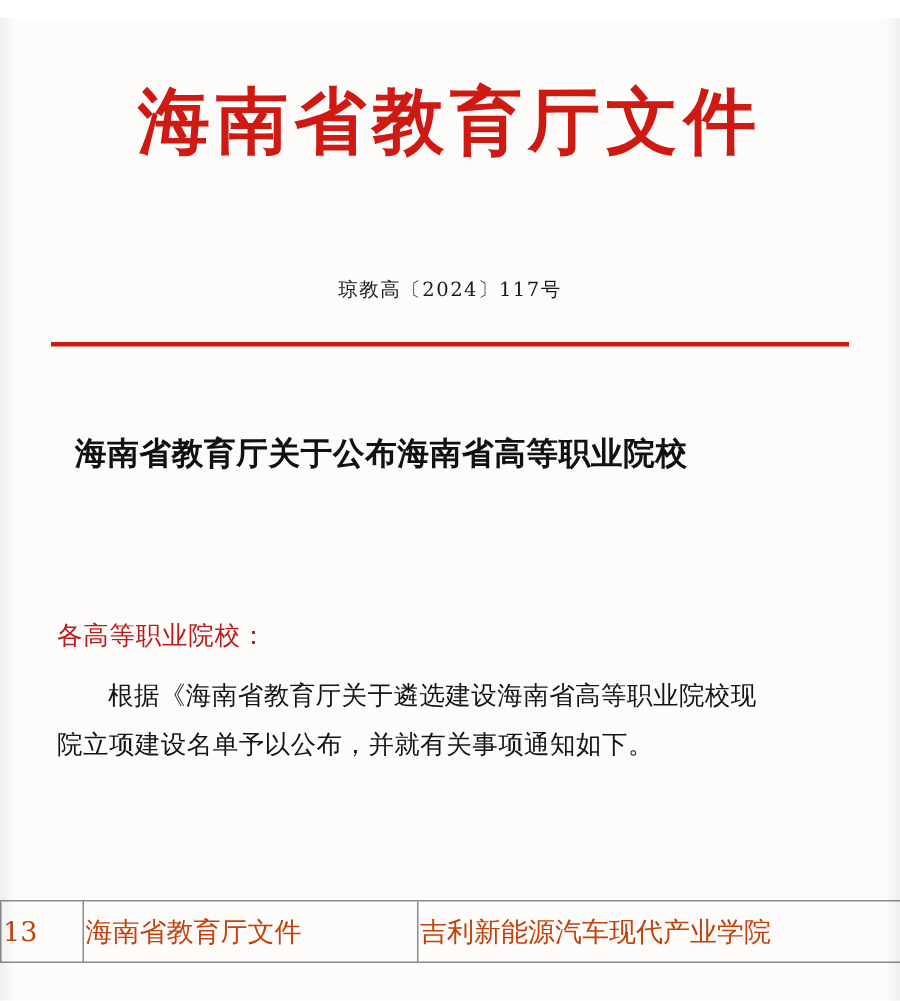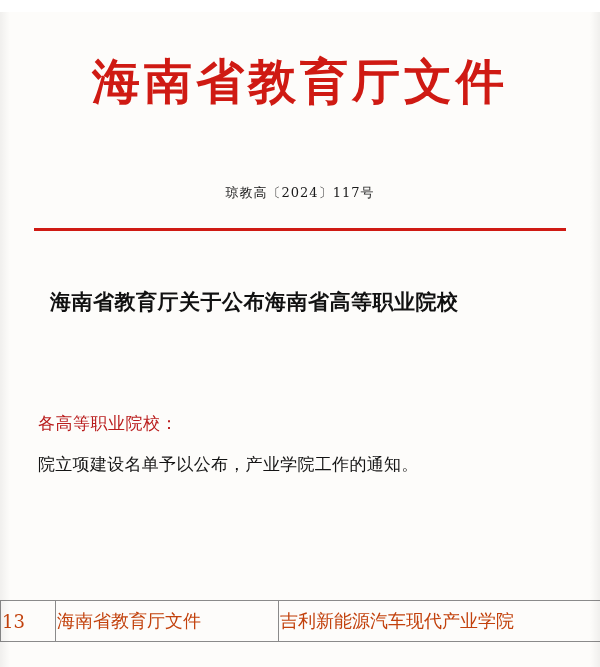--- a/index.html
+++ b/index.html
@@ -166,21 +166,22 @@
 
   <div class="red-rule"></div>
 
   <div class="doc-title">
     <span class="line">海南省教育厅关于公布海南省高等职业院校</span>
   </div>
 
   <div class="salutation">各高等职业院校：</div>
 
   <div class="body-text">
-    <p class="cont">院立项建设名单予以公布，产业学院工作的通知。</p>
+    <p>根据《海南省教育厅关于遴选建设海南省高等职业院校现</p>
+    <p class="cont">院立项建设名单予以公布，并就有关事项通知如下。</p>
   </div>
 
   <div class="table-frag">
     <table>
       <tbody>
         <tr>
           <td class="c0">13</td>
           <td class="c1">海南省教育厅文件</td>
           <td class="c2">吉利新能源汽车现代产业学院</td>
         </tr>

